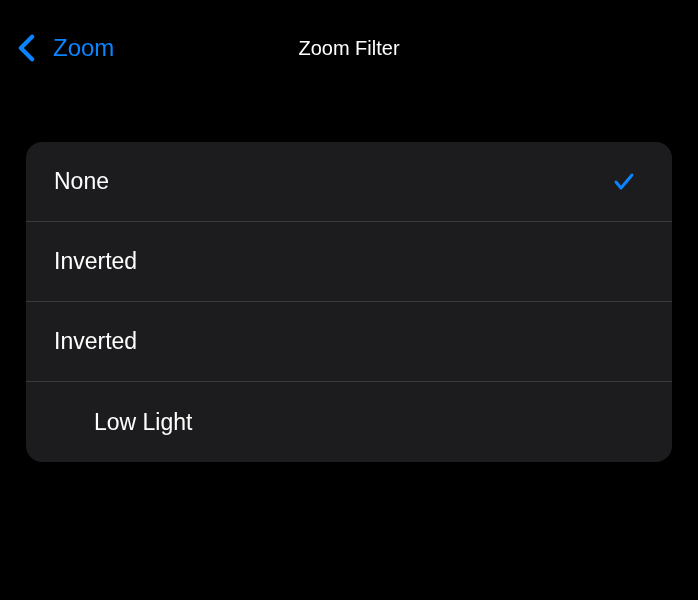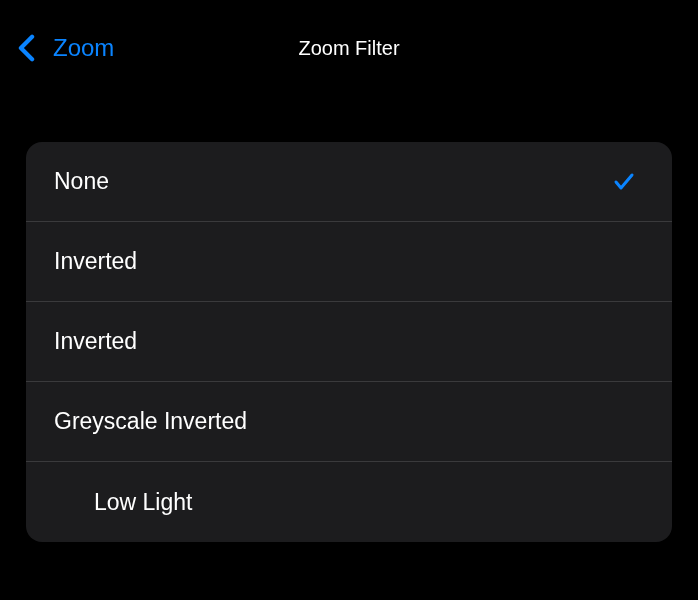--- a/index.html
+++ b/index.html
@@ -99,18 +99,15 @@
       <path d="M4 12 L9 18 L20 5" stroke="#0a84ff" stroke-width="3" stroke-linecap="round" stroke-linejoin="round"></path>
     </svg>
   </div>
   <div class="list-row">
     <span class="row-label">Inverted</span>
   </div>
   <div class="list-row">
     <span class="row-label">Inverted</span>
   </div>
   <div class="list-row">
-    <span class="row-label">Greyscale Inverted</span>
-  </div>
-  <div class="list-row">
     <span class="row-label">Low Light</span>
   </div>
 </div>
 
 </body></html>

